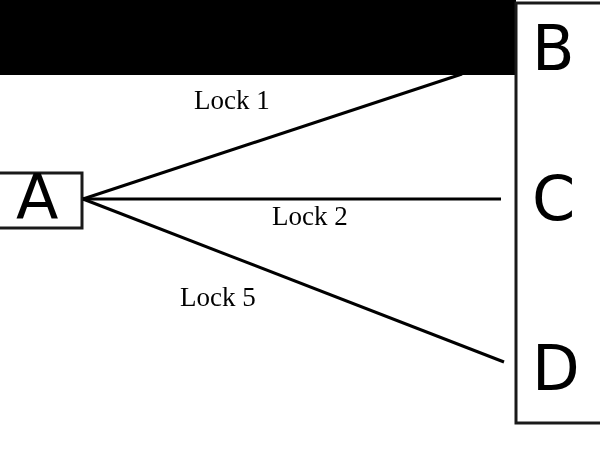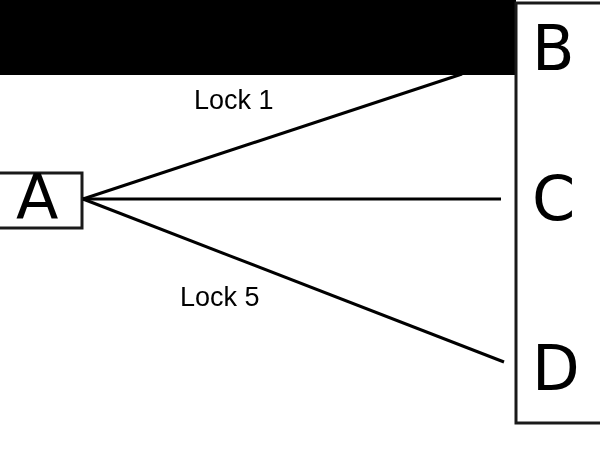--- a/index.html
+++ b/index.html
@@ -56,21 +56,21 @@
   #label-c {
     left: 532px;
     top: 168px;
   }
   #label-d {
     left: 532px;
     top: 338px;
   }
   .edge-label {
     position: absolute;
-    font-family: Liberation Sans, sans-serif;
+    font-family: Liberation Serif, serif;
     font-size: 27px;
     line-height: 1;
     color: #000000;
     font-weight: 400;
     white-space: nowrap;
     user-select: none;
   }
   #edge-label-lock1 {
     left: 194px;
     top: 87px;
@@ -107,16 +107,17 @@
   <div class="node-letter" id="label-a">A</div>
 
   <div class="node-letter" id="label-b">B</div>
 
   <div class="node-letter" id="label-c">C</div>
 
   <div class="node-letter" id="label-d">D</div>
 
   <div class="edge-label" id="edge-label-lock1">Lock 1</div>
 
+  <div class="edge-label" id="edge-label-lock2">Lock 2</div>
 
   <div class="edge-label" id="edge-label-lock3">Lock 5</div>
 
 </div>
 
 </body></html>

